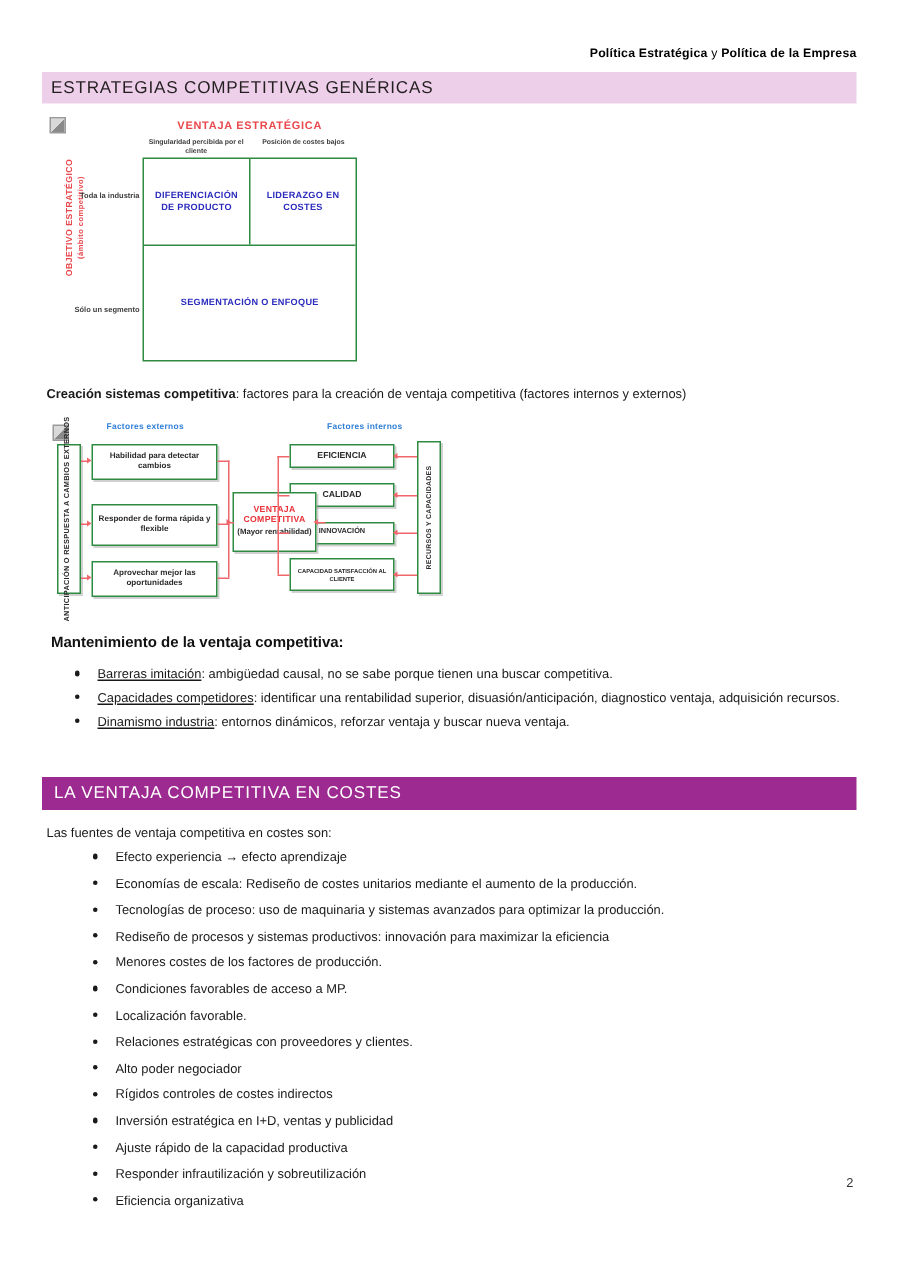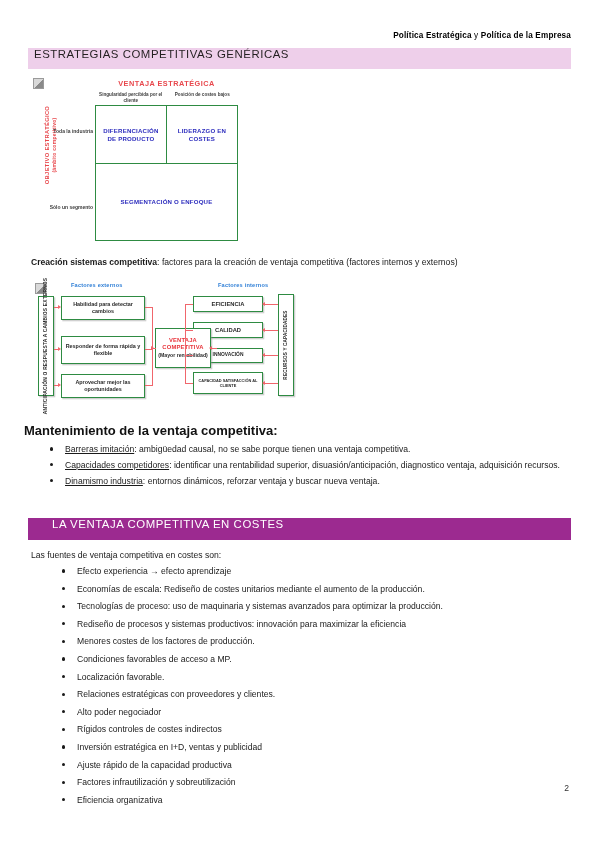--- a/index.html
+++ b/index.html
@@ -37,51 +37,51 @@
 
   
   .section-bar {
     position: absolute;
     left: 28px;
     width: 543px;
     box-sizing: border-box;
     font-size: 11.4px;
     letter-spacing: .55px;
     display: flex;
-    align-items: flex-start;
+    align-items: center;
   }
   .section-bar.pink {
     top: 48px;
     height: 21px;
     background: #eecfea;
     color: #231f20;
     padding-left: 6px;
   }
   .section-bar.purple {
     top: 518px;
     height: 22px;
     background: #9c2a90;
     color: #ffffff;
-    padding-left: 24px;
+    padding-left: 8px;
   }
 
   
   .body-line {
     position: absolute;
     font-size: 8.6px;
     line-height: 12px;
     color: #1a1a1a;
   }
   .lead-para { left: 31px; width: 540px; }
   .lead-para b { font-weight: bold; }
 
   .sub-head {
     position: absolute;
-    left: 24px;
-    font-size: 13px;
+    left: 34px;
+    font-size: 10px;
     font-weight: bold;
     color: #111;
   }
 
   
   ul.bullets {
     position: absolute;
     margin: 0;
     padding: 0;
     list-style: none;
@@ -443,21 +443,21 @@
     <div class="arrow left" style="left:229px;top:45.6px;"></div>
     <div class="conn h" style="left:230px;top:73px;width:15px;"></div>
     <div class="arrow left" style="left:229px;top:70.6px;"></div>
     <div class="conn h" style="left:230px;top:101px;width:15px;"></div>
     <div class="arrow left" style="left:229px;top:98.6px;"></div>
   </div>
 
   <div class="sub-head" style="top:423px;">Mantenimiento de la ventaja competitiva:</div>
 
   <ul class="bullets justified" id="maintain-list">
-    <li><span class="u">Barreras imitación</span><span>: ambigüedad causal, no se sabe porque tienen una ventaja competitiva.</span></li>
+    <li><span class="u">Barreras imitación</span><span>: ambigüedad causal, no se sabe porque tienen una buscar competitiva.</span></li>
     <li><span class="u">Capacidades competidores</span><span>: identificar una rentabilidad superior, disuasión/anticipación, diagnostico ventaja, adquisición recursos.</span></li>
     <li><span class="u">Dinamismo industria</span><span>: entornos dinámicos, reforzar ventaja y buscar nueva ventaja.</span></li>
   </ul>
 
   <div class="section-bar purple">
     <span>LA VENTAJA COMPETITIVA EN COSTES</span>
   </div>
 
   <div class="body-line lead-para" style="top:549px;">Las fuentes de ventaja competitiva en costes son:</div>
 
@@ -467,19 +467,19 @@
     <li><span>Tecnologías de proceso: uso de maquinaria y sistemas avanzados para optimizar la producción.</span></li>
     <li><span>Rediseño de procesos y sistemas productivos: innovación para maximizar la eficiencia</span></li>
     <li><span>Menores costes de los factores de producción.</span></li>
     <li><span>Condiciones favorables de acceso a MP.</span></li>
     <li><span>Localización favorable.</span></li>
     <li><span>Relaciones estratégicas con proveedores y clientes.</span></li>
     <li><span>Alto poder negociador</span></li>
     <li><span>Rígidos controles de costes indirectos</span></li>
     <li><span>Inversión estratégica en I+D, ventas y publicidad</span></li>
     <li><span>Ajuste rápido de la capacidad productiva</span></li>
-    <li><span>Factores infrautilización y sobreutilización</span></li>
+    <li><span>Responder infrautilización y sobreutilización</span></li>
     <li><span>Eficiencia organizativa</span></li>
   </ul>
 
   <div class="page-number">2</div>
 
 </div>
 
 </body></html>

